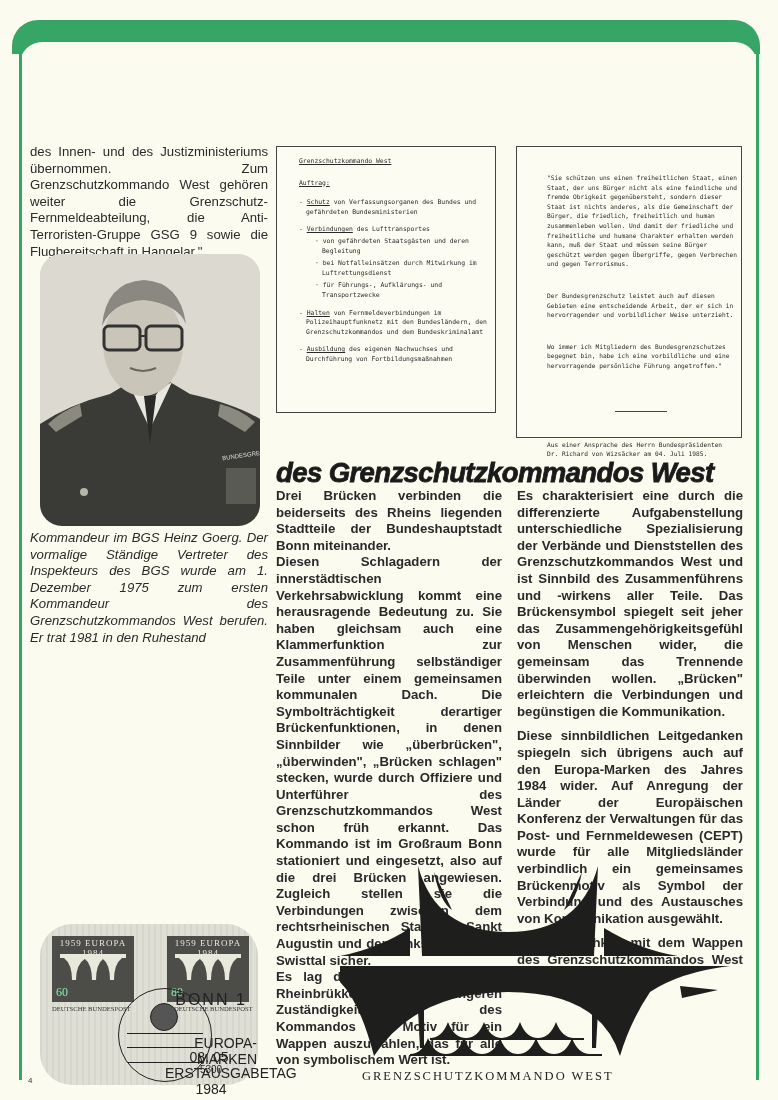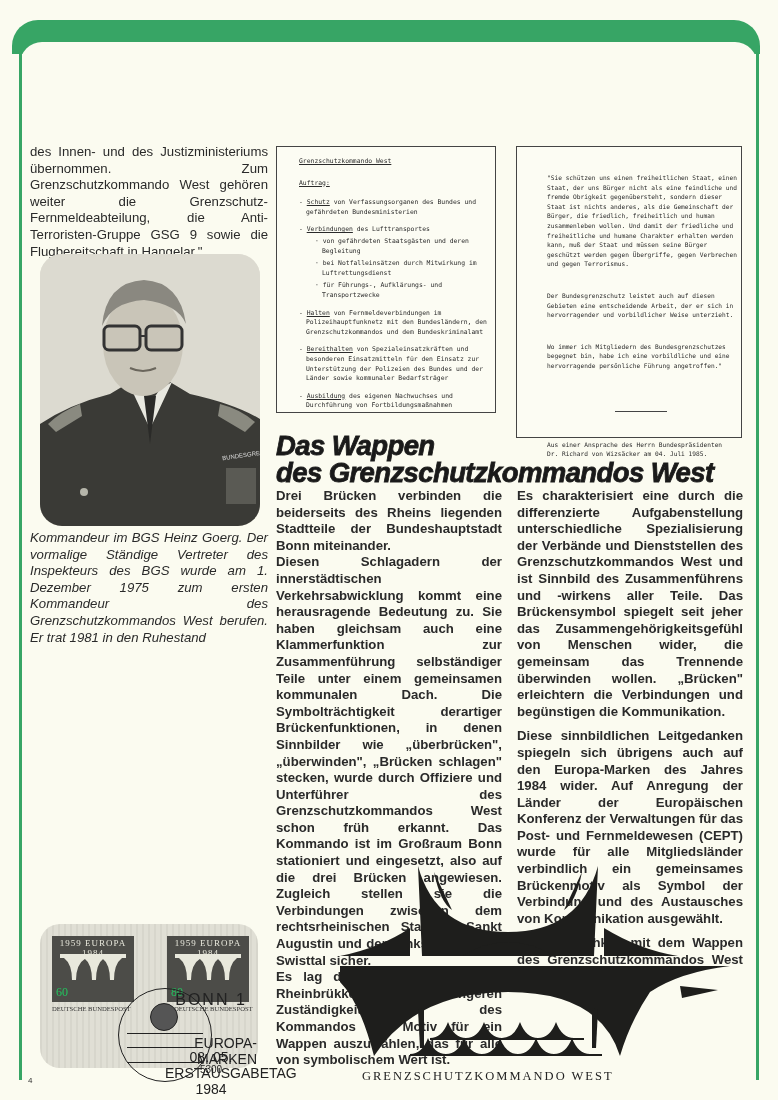--- a/index.html
+++ b/index.html
@@ -55,30 +55,30 @@
   .col {
     position: absolute; top: 488px; width: 226px;
     font-size: 13.2px; line-height: 16.6px; text-align: justify; color: #2a2a2a; font-weight: bold;
   }
   .col-a { left: 276px; }
   .col-b { left: 517px; }
   .col p { margin-bottom: 0; }
   .col-b p { margin-bottom: 8px; }
 
   .stamp-sheet {
-    position: absolute; left: 40px; top: 924px; width: 218px; height: 144px;
-    border-radius: 20px; background: repeating-linear-gradient(90deg, #d7d6cc 0 2px, #e0dfd5 2px 6px);
+    position: absolute; left: 40px; top: 924px; width: 218px; height: 161px;
+    border-radius: 32px; background: repeating-linear-gradient(90deg, #d7d6cc 0 2px, #e0dfd5 2px 6px);
   }
   .stamp {
     position: absolute; top: 12px; width: 82px; height: 66px; background: #4c4c48;
   }
   .stamp-1 { left: 12px; }
   .stamp-2 { left: 127px; }
   .stamp-label { position: absolute; top: 2px; width: 100%; text-align: center; font-family: "Liberation Serif", serif; color: #e8e8dc; font-size: 9px; letter-spacing: 1px; }
-  .stamp-value { position: absolute; left: 4px; bottom: 2px; font-family: "Liberation Serif", serif; color: #22c55e; font-size: 12px; }
+  .stamp-value { position: absolute; left: 4px; bottom: 2px; font-family: "Liberation Serif", serif; color: #86efac; font-size: 12px; }
   .stamp-post { position: absolute; top: 81px; font-family: "Liberation Serif", serif; font-size: 6.6px; color: #333; }
   .postmark {
     position: absolute; left: 78px; top: 64px; width: 94px; height: 94px;
     border: 1.5px solid #222; border-radius: 50%; font-family: "Liberation Sans", sans-serif; color: #222; text-align: center;
   }
   .pm-city { position: absolute; top: 2px; width: 100%; font-size: 16px; letter-spacing: 2px; }
   .pm-logo { position: absolute; left: 31px; top: 14px; width: 28px; height: 28px; border: 1px solid #222; border-radius: 50%; background: #555; }
   .pm-line { position: absolute; left: 8px; width: 76px; border-top: 1px solid #222; }
   .pm-event { position: absolute; top: 46px; width: 100%; font-size: 14px; text-align: right; }
   .pm-date { position: absolute; top: 60px; width: 100%; font-size: 14px; }
@@ -125,35 +125,34 @@
 <div class="box box-mission">
   <div class="mission-title u">Grenzschutzkommando West</div>
   <div class="mission-label u">Auftrag:</div>
   <div class="mission-item">- <span class="u">Schutz</span><span> von Verfassungsorganen des Bundes und gefährdeten Bundesministerien</span></div>
   <div class="mission-item">- <span class="u">Verbindungen</span><span> des Lufttransportes</span>
     <div class="mission-sub">· <span>von gefährdeten Staatsgästen und deren Begleitung</span></div>
     <div class="mission-sub">· <span>bei Notfalleinsätzen durch Mitwirkung im Luftrettungsdienst</span></div>
     <div class="mission-sub">· <span>für Führungs-, Aufklärungs- und Transportzwecke</span></div>
   </div>
   <div class="mission-item">- <span class="u">Halten</span><span> von Fernmeldeverbindungen im Polizeihauptfunknetz mit den Bundesländern, den Grenzschutzkommandos und dem Bundeskriminalamt</span></div>
-  <div class="mission-item">- <span class="u">Bereithalten</span><span> von Spezialeinsatzkräften und besonderen Einsatzmitteln für den Einsatz zur Unterstützung der Polizeien des Bundes und der Länder sowie kommunaler Bedarfsträger</span></div>
   <div class="mission-item">- <span class="u">Ausbildung</span><span> des eigenen Nachwuchses und Durchführung von Fortbildungsmaßnahmen</span></div>
 </div>
 
 <div class="box box-quote">
   <p class="quote-p">"Sie schützen uns einen freiheitlichen Staat, einen Staat, der uns Bürger nicht als eine feindliche und fremde Obrigkeit gegenübersteht, sondern dieser Staat ist nichts anderes, als die Gemeinschaft der Bürger, die friedlich, freiheitlich und human zusammenleben wollen. Und damit der friedliche und freiheitliche und humane Charakter erhalten werden kann, muß der Staat und müssen seine Bürger geschützt werden gegen Übergriffe, gegen Verbrechen und gegen Terrorismus.</p>
   <p class="quote-p">Der Bundesgrenzschutz leistet auch auf diesen Gebieten eine entscheidende Arbeit, der er sich in hervorragender und vorbildlicher Weise unterzieht.</p>
   <p>Wo immer ich Mitgliedern des Bundesgrenzschutzes begegnet bin, habe ich eine vorbildliche und eine hervorragende persönliche Führung angetroffen."</p>
   <div class="quote-rule"></div>
   <div>Aus einer Ansprache des Herrn Bundespräsidenten</div>
   <div>Dr. Richard von Wizsäcker am 04. Juli 1985.</div>
 </div>
 
 <h1 class="headline">
-  <span>Das Wappen</span><br>
+  <br>
   <span>des Grenzschutzkommandos West</span>
 </h1>
 
 <div class="col col-a">
   <p>Drei Brücken verbinden die beiderseits des Rheins liegenden Stadtteile der Bundeshauptstadt Bonn miteinander.</p>
   <p>Diesen Schlagadern der innerstädtischen Verkehrsabwicklung kommt eine herausragende Bedeutung zu. Sie haben gleichsam auch eine Klammerfunktion zur Zusammenführung selbständiger Teile unter einem gemeinsamen kommunalen Dach. Die Symbolträchtigkeit derartiger Brückenfunktionen, in denen Sinnbilder wie „überbrücken", „überwinden", „Brücken schlagen" stecken, wurde durch Offiziere und Unterführer des Grenzschutzkommandos West schon früh erkannt. Das Kommando ist im Großraum Bonn stationiert und eingesetzt, also auf die drei Brücken angewiesen. Zugleich stellen sie die Verbindungen zwischen dem rechtsrheinischen Standort Sankt Augustin und dem linksrheinischen Swisttal sicher.</p>
   <p>Es lag daher nahe, die Bonner Rheinbrükken im engeren Zuständigkeitsbereich des Kommandos als Motiv für ein Wappen auszuwählen, das für alle von symbolischem Wert ist.</p>
 </div>
 <div class="col col-b">
   <p>Es charakterisiert eine durch die differenzierte Aufgabenstellung unterschiedliche Spezialisierung der Verbände und Dienststellen des Grenzschutzkommandos West und ist Sinnbild des Zusammenführens und -wirkens aller Teile. Das Brückensymbol spiegelt seit jeher das Zusammengehörigkeitsgefühl von Menschen wider, die gemeinsam das Trennende überwinden wollen. „Brücken" erleichtern die Verbindungen und begünstigen die Kommunikation.</p>

